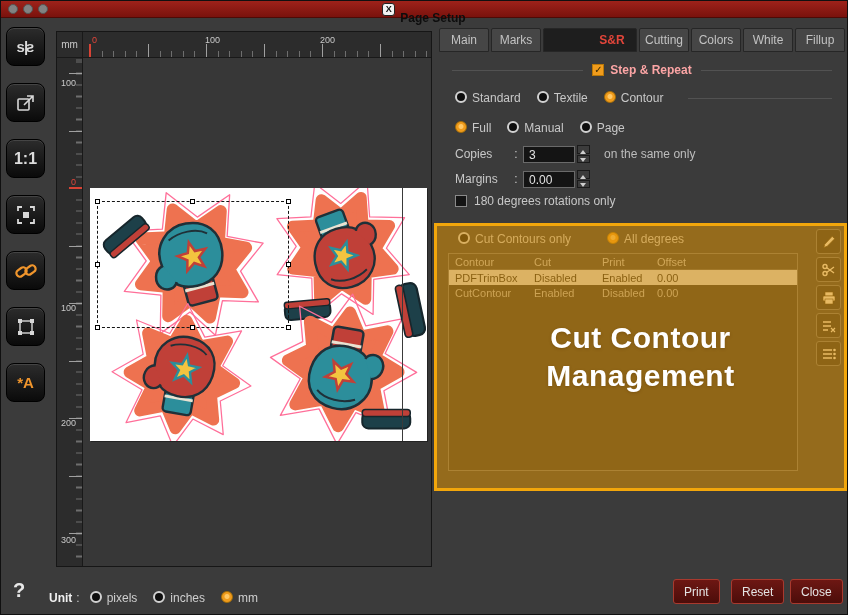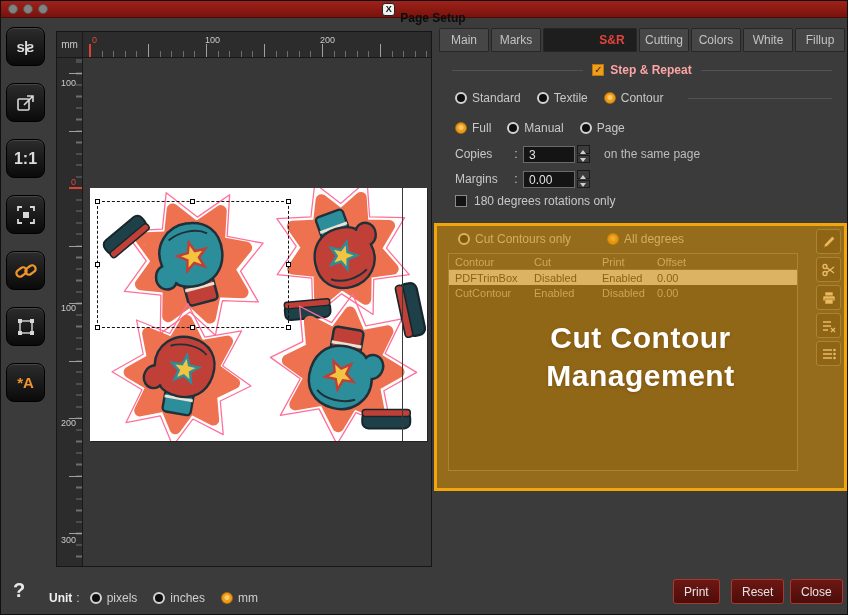--- a/index.html
+++ b/index.html
@@ -50,21 +50,21 @@
   .tabs{position:absolute;left:2px;top:3px;right:2px;display:flex;gap:2px;}
   .tab{flex:1;text-align:center;padding:4px 0;background:#464646;color:#c2c2c2;border:1px solid #262626;border-radius:2px 2px 0 0;font-size:12px;cursor:default;}
   .tab.sel{background:#1e1e1e;color:#e2453a;font-weight:bold;padding-left:44px;}
   .group-header{position:absolute;left:6px;right:6px;top:38px;display:flex;align-items:center;}
   .gline{flex:1;height:1px;background:#525252;margin:0 9px;}
   .group-title{font-weight:bold;color:#fca5a5;margin-left:6px;}
   .checkbox{width:12px;height:12px;display:inline-flex;align-items:center;justify-content:center;font-size:10px;line-height:1;}
   .checkbox.checked{background:#f09c1c;border:1px solid #b87708;color:#3a2800;font-weight:bold;}
   .checkbox.unchecked{background:#141414;border:1px solid #8a8a8a;color:transparent;}
   .row{position:absolute;left:18px;right:6px;display:flex;align-items:center;}
-  .radio-item{display:inline-flex;align-items:center;gap:5px;margin-right:16px;}
+  .radio-item{display:inline-flex;align-items:flex-start;gap:5px;margin-right:16px;}
   .radio{width:12px;height:12px;border-radius:50%;flex:0 0 auto;}
   .radio.off{background:#0e0e0e;border:2px solid #d2d2d2;}
   .radio.on{background:radial-gradient(circle at 50% 45%,#ffc866 0 2px,#f09c1c 3px);border:1px solid #a86f08;}
   .flabel{width:54px;}
   .colon{width:14px;text-align:center;}
   .input{display:inline-block;width:52px;height:17px;line-height:16px;background:#141414;border:1px solid #6a6a6a;color:#e2e2e2;padding-left:5px;}
   .spin{width:13px;height:18px;display:inline-flex;flex-direction:column;gap:1px;margin-left:2px;}
   .spin i{flex:1;background:#3c3c3c;border:1px solid #1a1a1a;position:relative;}
   .spin i::after{content:"";position:absolute;left:2px;border:3px solid transparent;}
   .spin .up::after{top:1px;border-bottom:4px solid #cfcfcf;}
@@ -299,21 +299,21 @@
     </div>
 
     <div class="row" style="top:120px">
       <span class="flabel">Copies</span>
       <span class="colon">:</span>
       <span class="input">3</span>
       <span class="spin">
           <i class="up"></i>
           <i class="dn"></i>
         </span>
-      <span class="suffix">on the same page</span>
+      <span class="suffix">on the same only</span>
     </div>
 
     <div class="row" style="top:145px">
       <span class="flabel">Margins</span>
       <span class="colon">:</span>
       <span class="input">0.00</span>
       <span class="spin">
           <i class="up"></i>
           <i class="dn"></i>
         </span>

